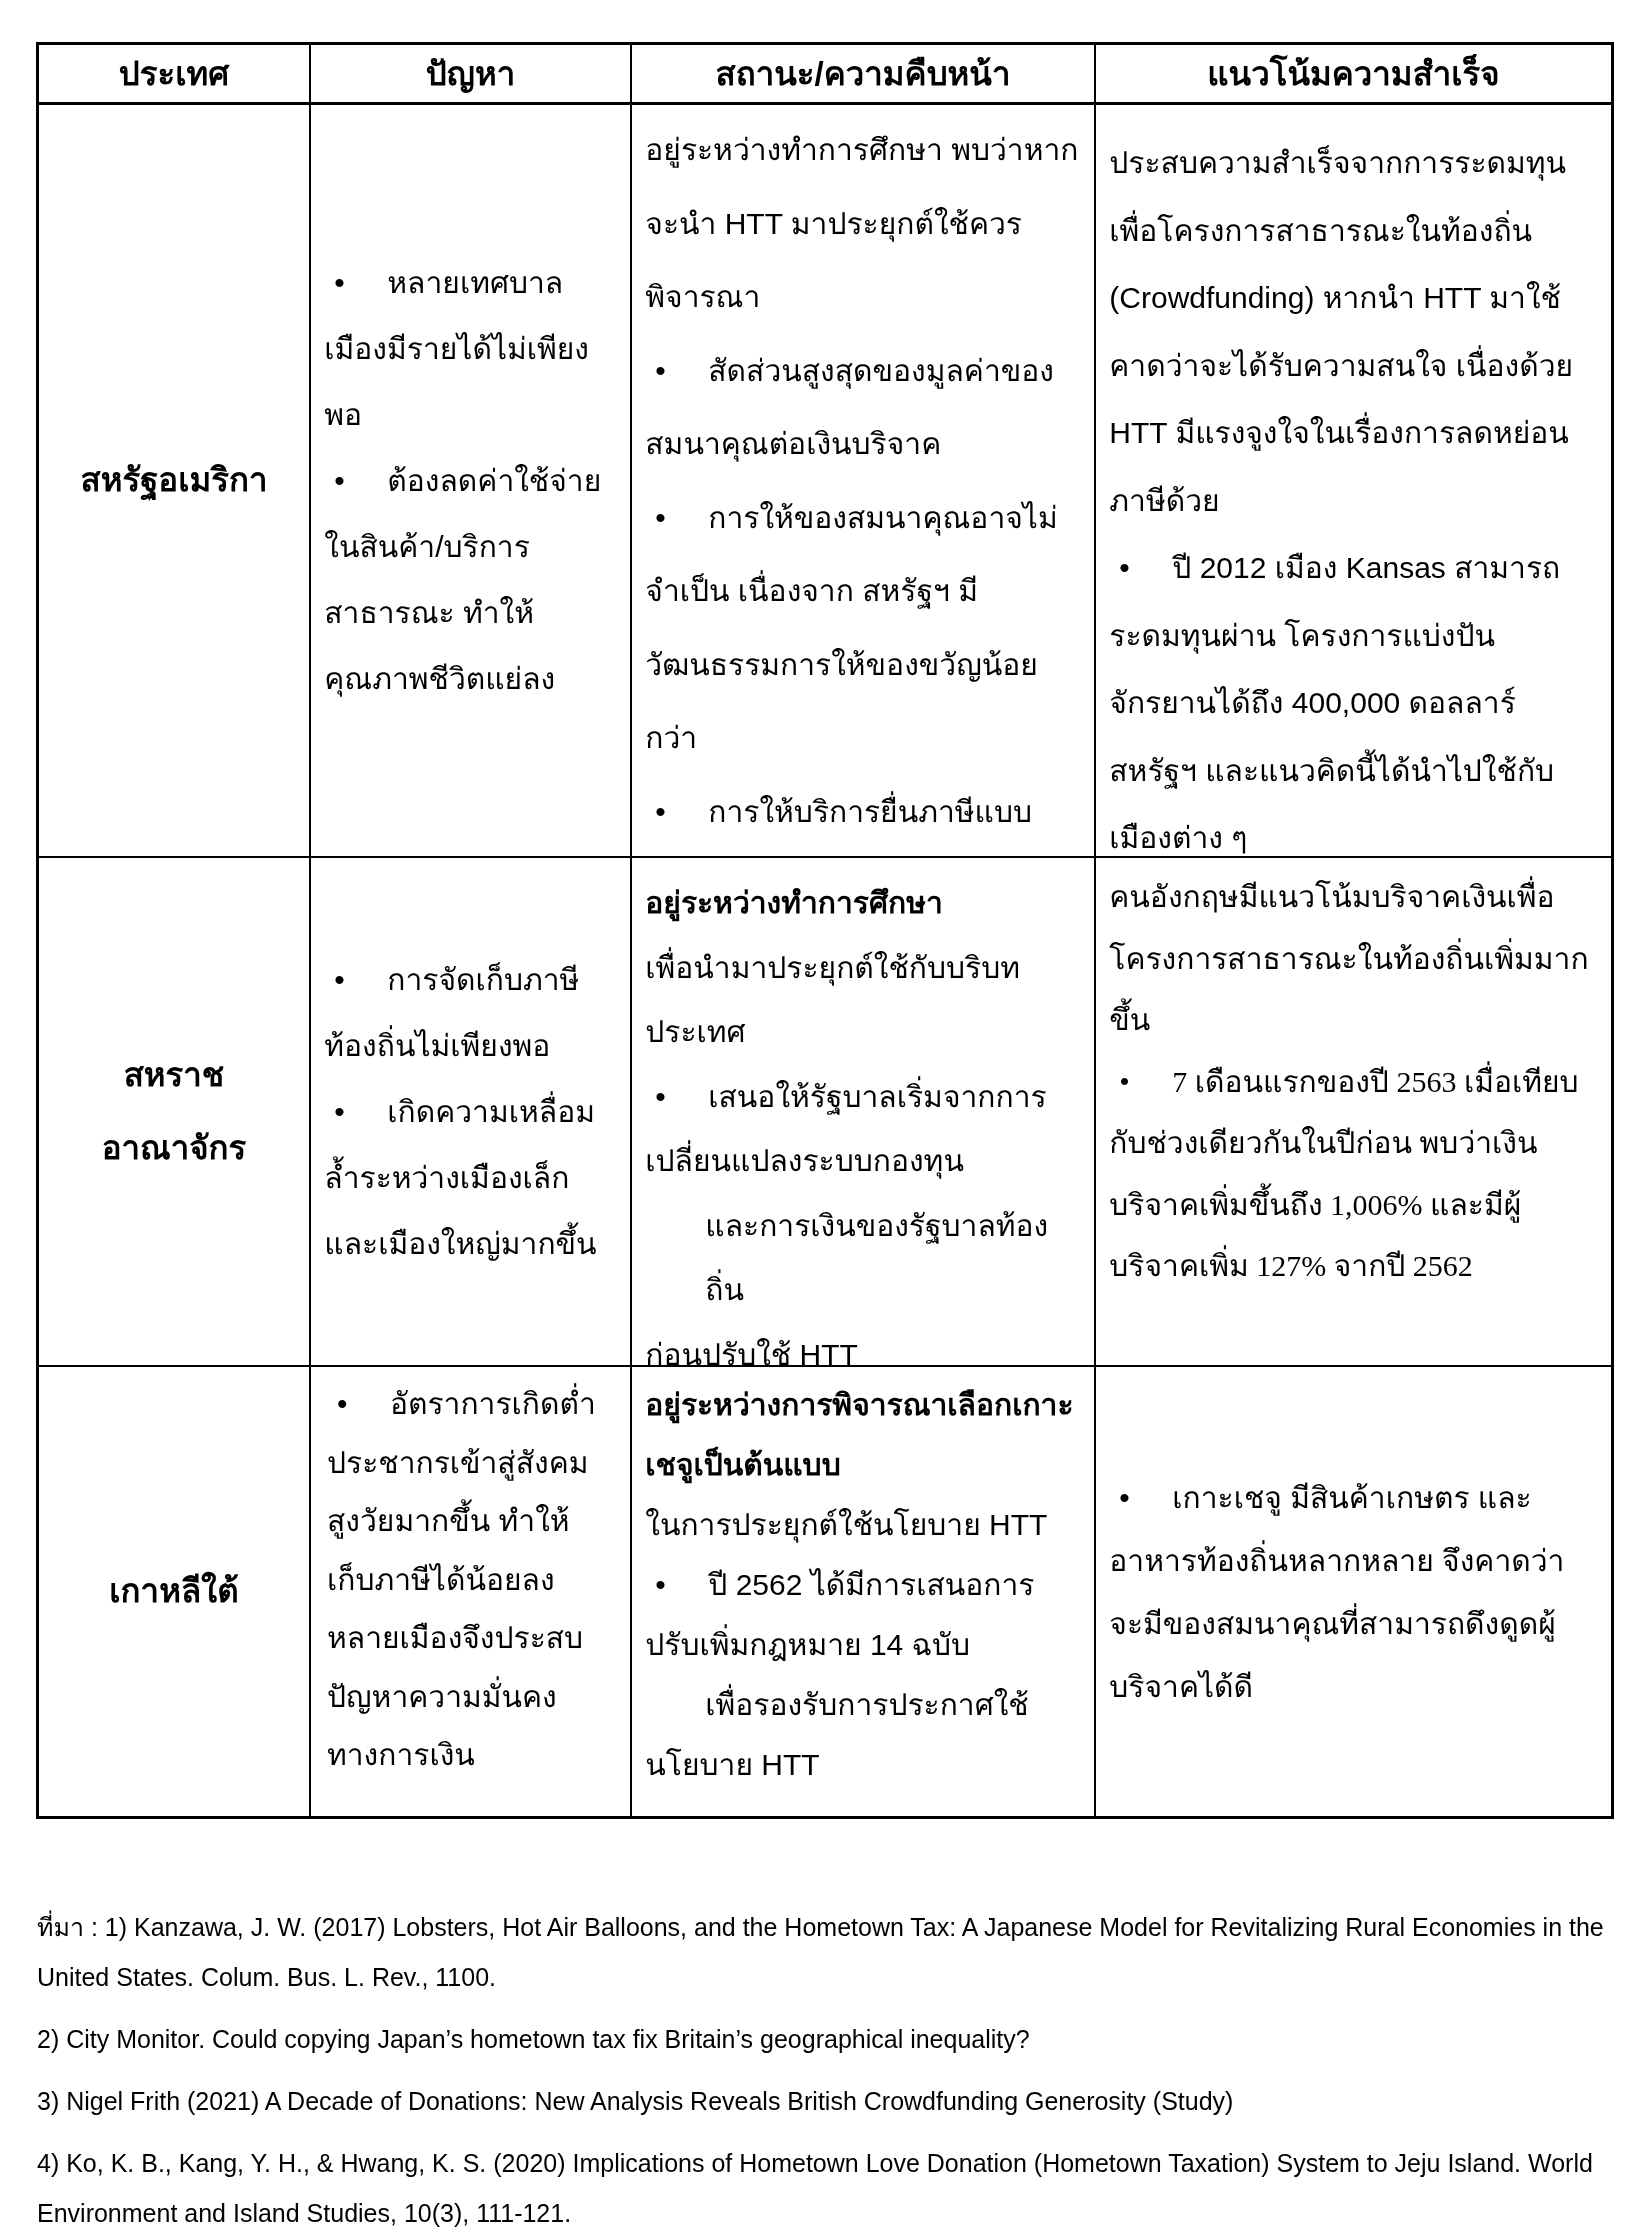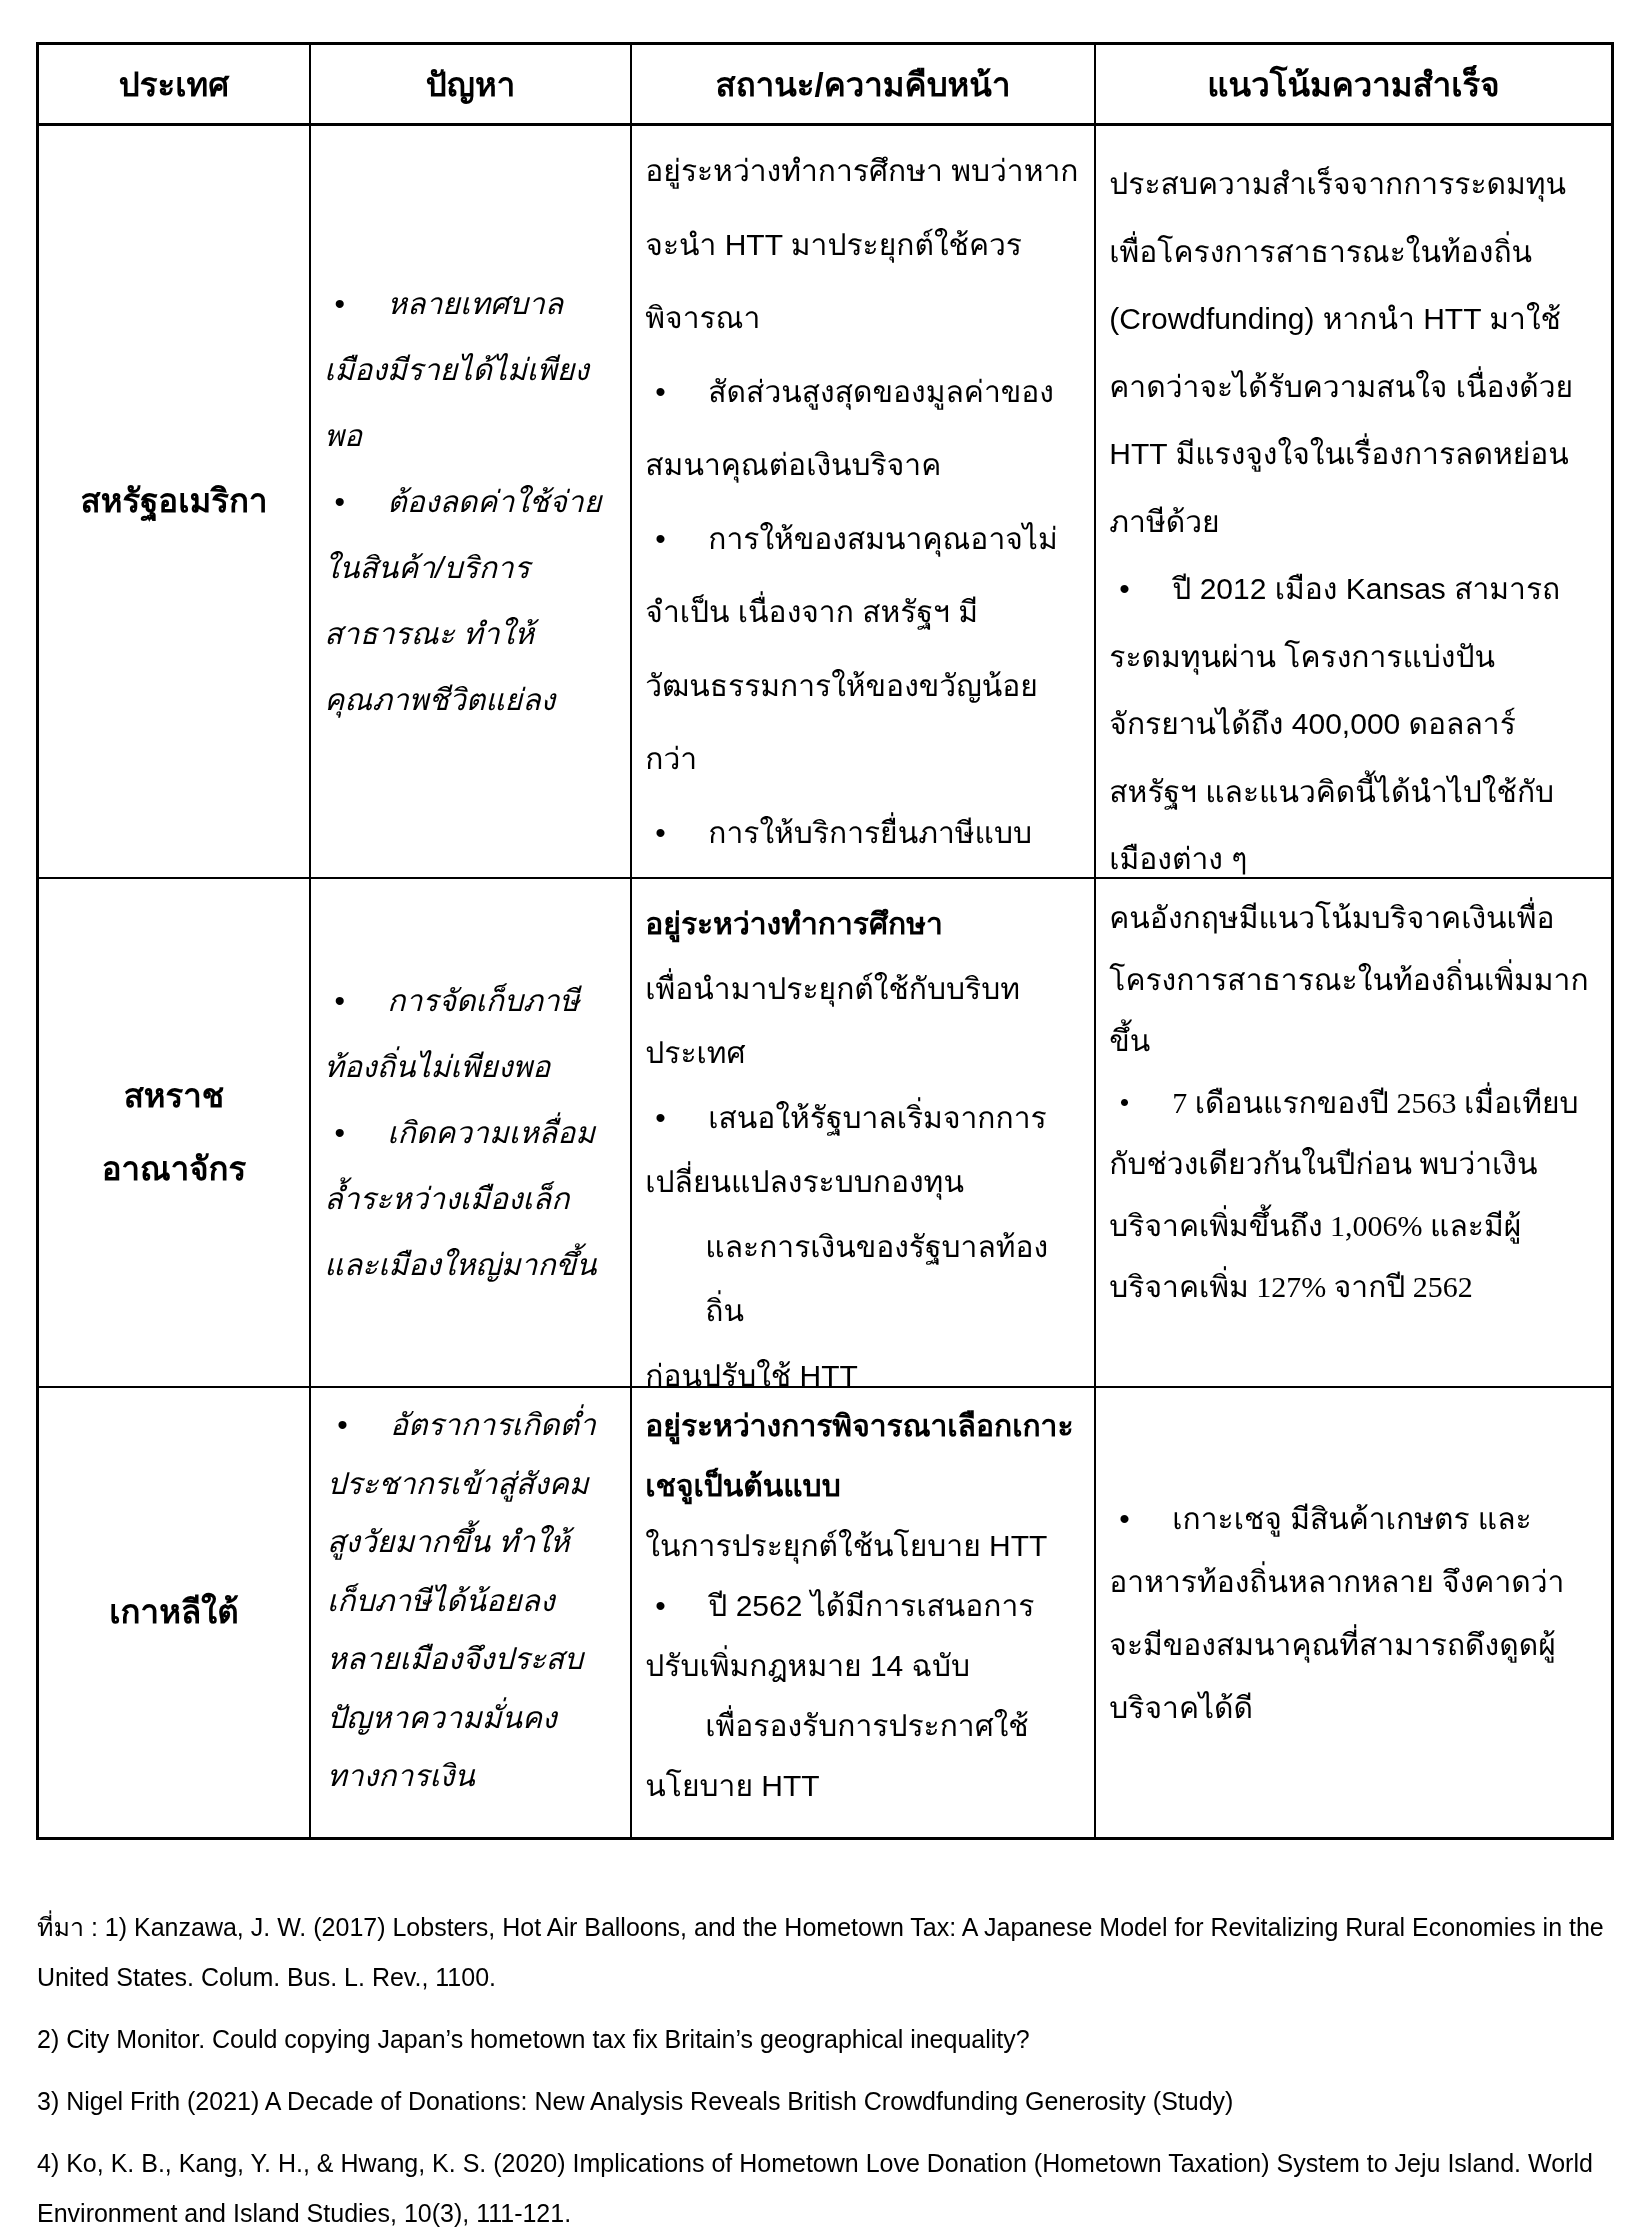--- a/index.html
+++ b/index.html
@@ -21,21 +21,21 @@
     position: absolute;
     left: 36px;
     top: 42px;
     width: 1578px;
     border: 3.3px solid #000;
     box-sizing: border-box;
     background: #fff;
   }
   .hrow {
     display: flex;
-    height: 81px;
+    height: 60px;
     border-bottom: 3.3px solid #000;
     box-sizing: border-box;
   }
   .th {
     display: flex;
     align-items: center;
     justify-content: center;
     font-weight: bold;
     font-size: 33px;
     border-right: 2.5px solid #000;
@@ -66,21 +66,21 @@
   .c2 { width: 321px; }
   .c3 { width: 464px; }
   .c4 { flex: 1; border-right: none; }
   .td.c1 {
     align-items: center;
     justify-content: center;
     font-weight: bold;
     font-size: 33px;
     text-align: center;
   }
-  .td.c2 { justify-content: center; font-style: italic; }
+  .td.c2 { justify-content: center; }
   .trow.r3 .td.c2 { justify-content: flex-start; line-height: 1.95; padding-left: 16px; }
   .trow.r1 .td.c3 { line-height: 2.45; }
   .trow.r1 .td.c4 { padding-top: 24px; line-height: 2.25; }
   .trow.r2 .td.c3 { line-height: 2.15; padding-top: 13.3px; }
   .trow.r2 .td.c4 { line-height: 2.05; font-family: Liberation Serif, serif; }
   .trow.r3 .td.c3 { line-height: 2.0; }
   .trow.r3 .td.c4 { justify-content: center; line-height: 2.1; }
   .blk { margin: 0; }
   .blk.para-bold { font-weight: bold; }
   .blk.indent { padding-left: 60px; }

